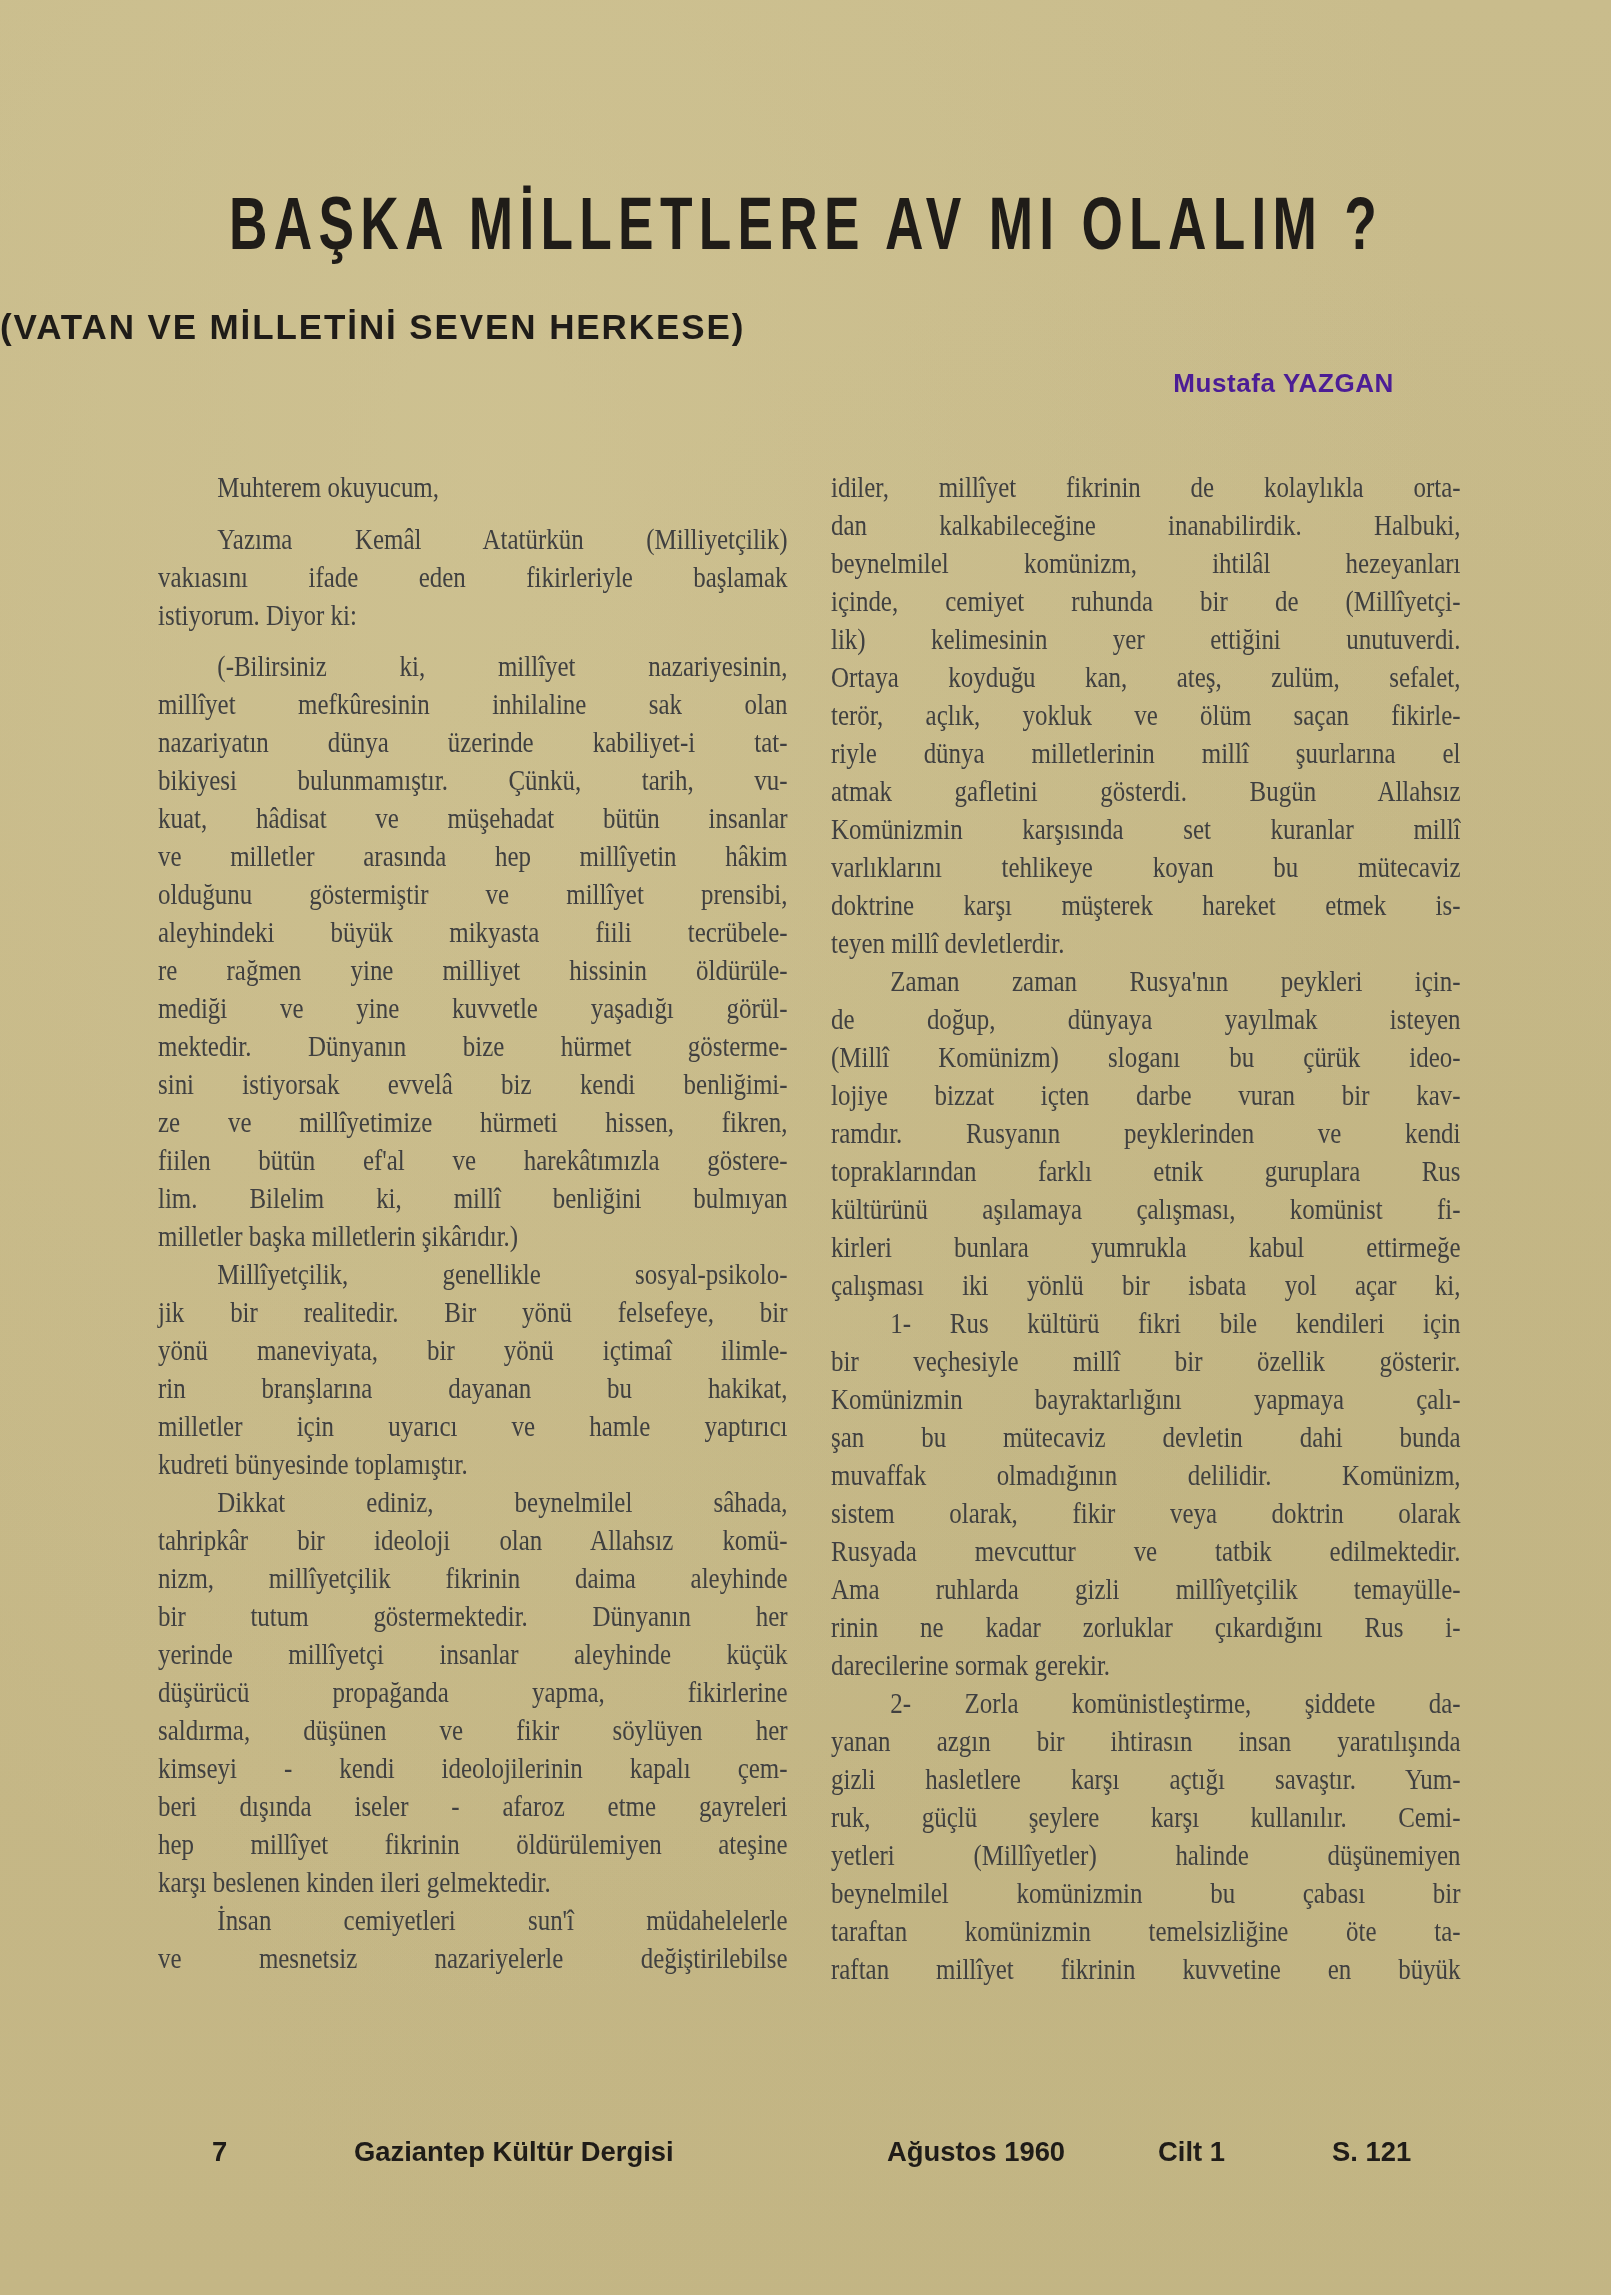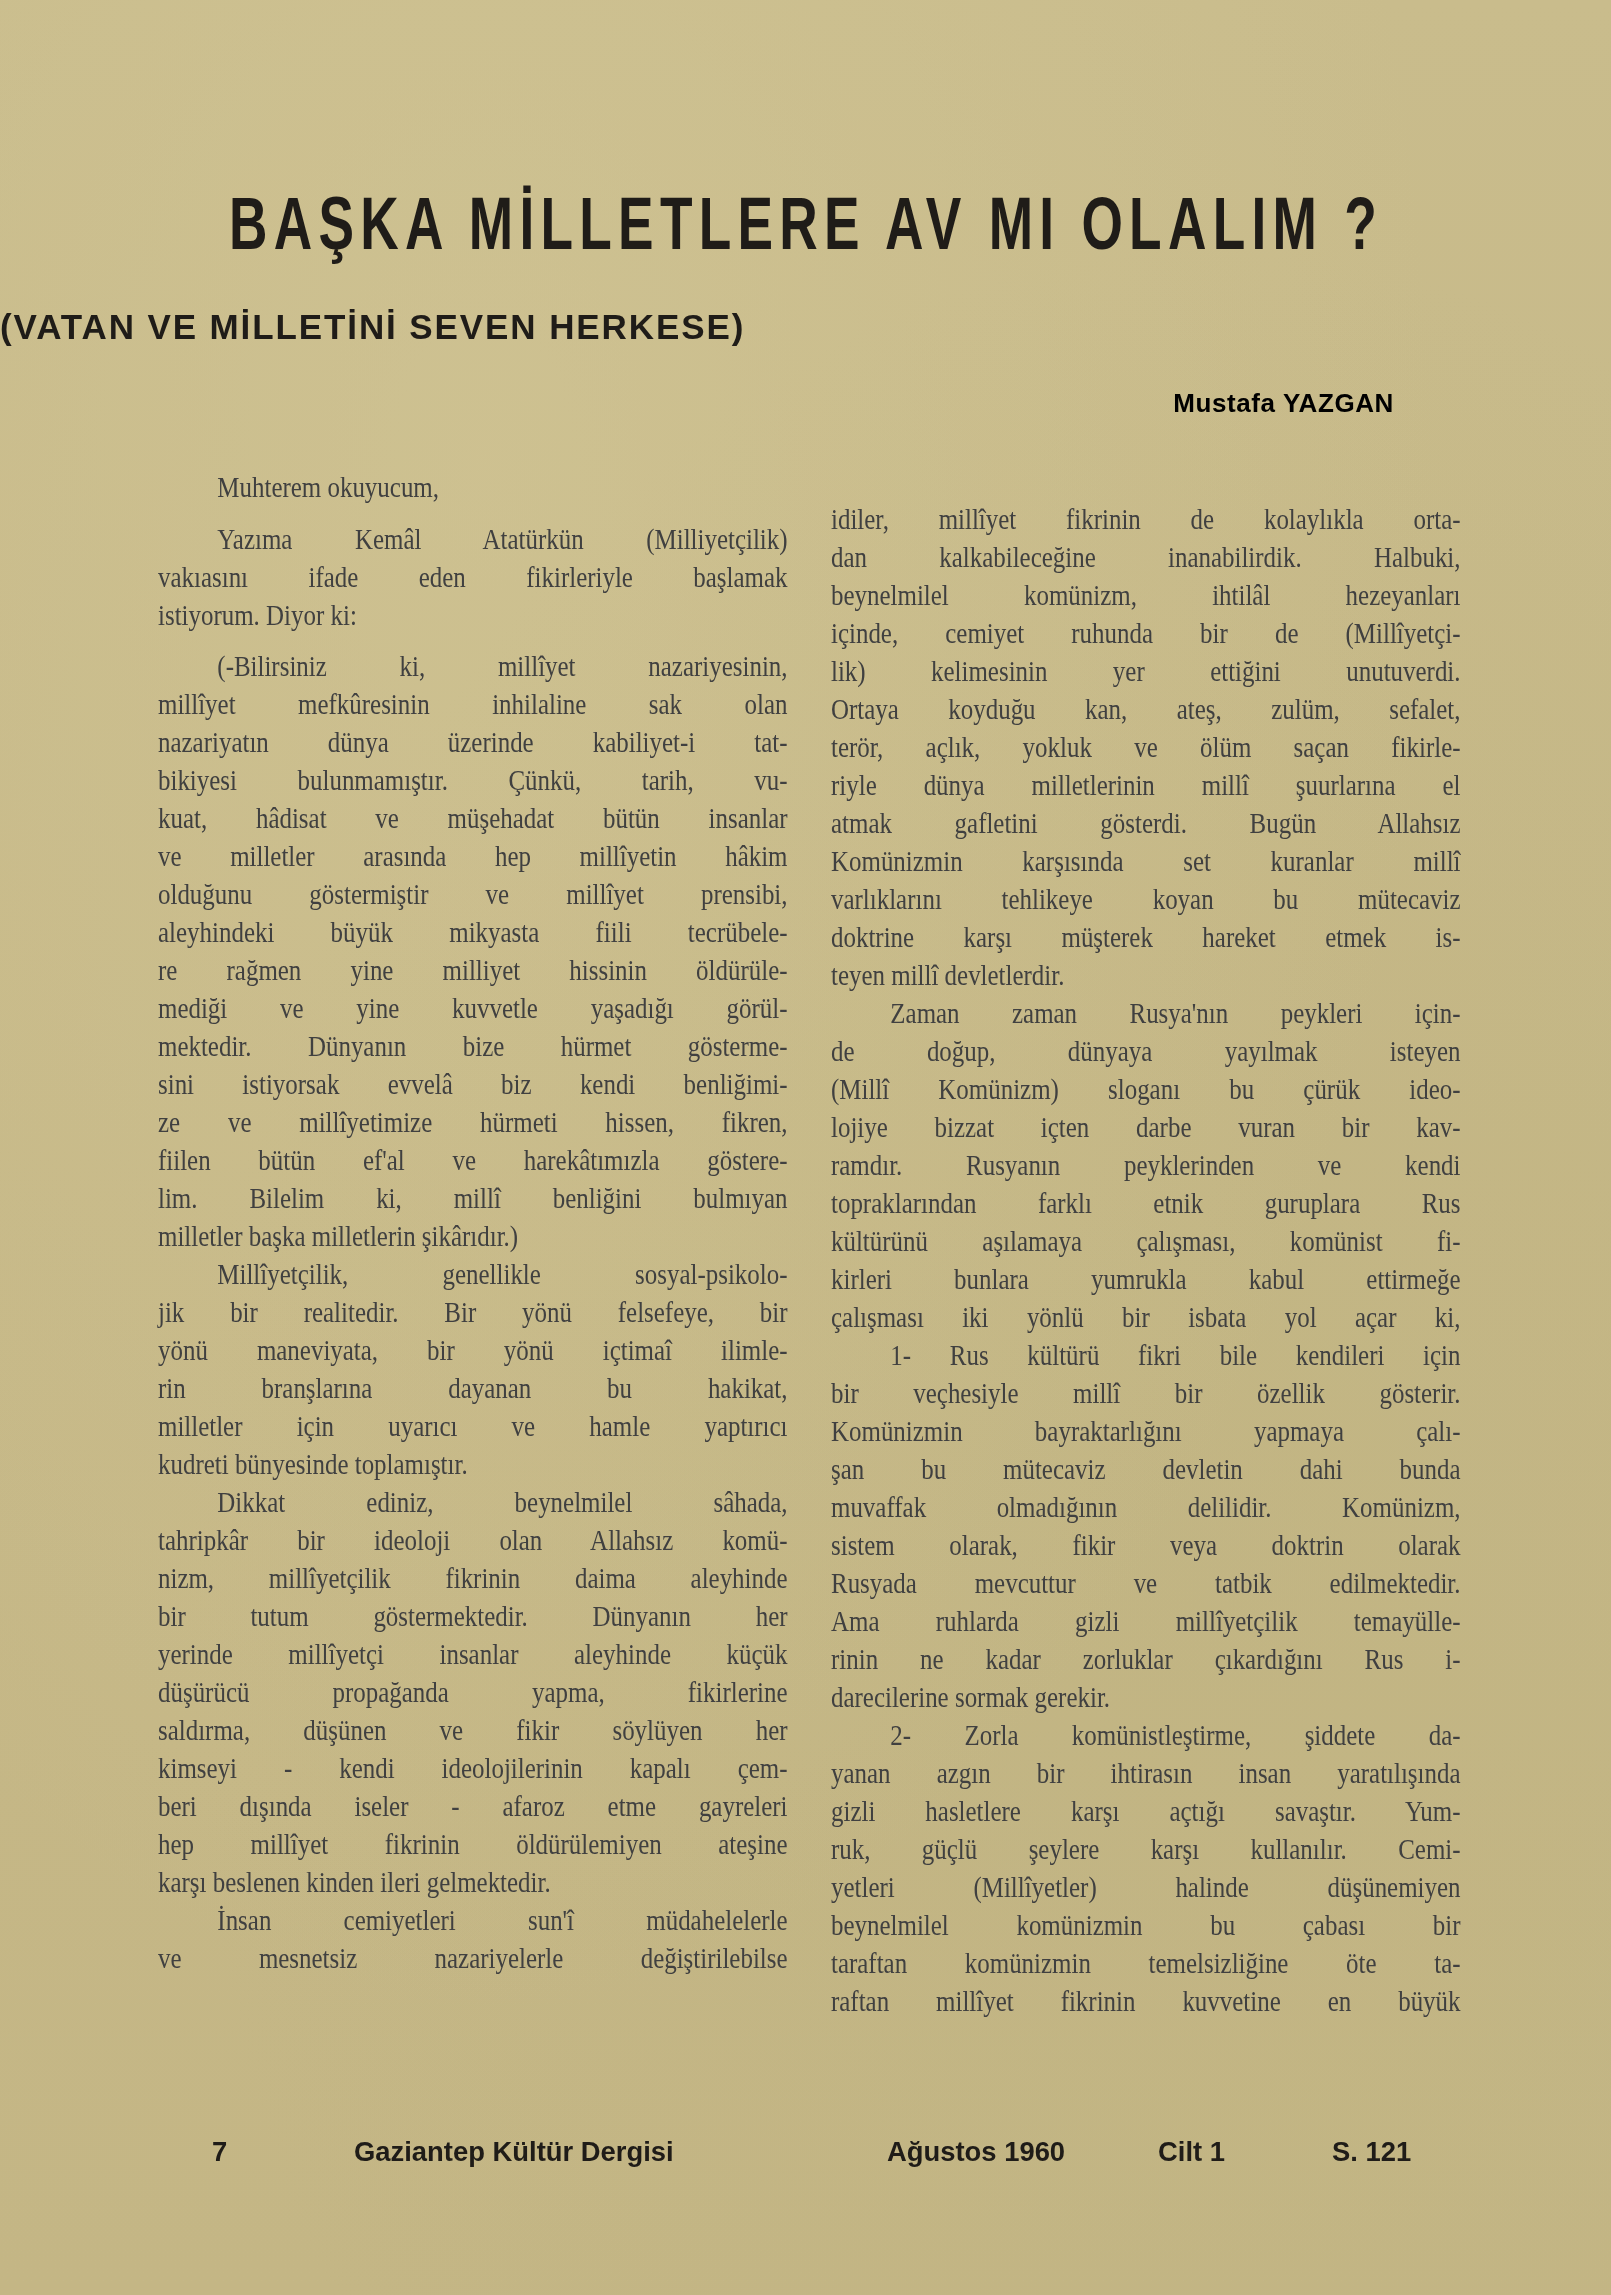--- a/index.html
+++ b/index.html
@@ -26,31 +26,31 @@
     transform: scaleX(0.72); transform-origin: 50% 0;
     color: #1f1c18; white-space: nowrap;
   }
   .subtitle {
     position: absolute; left: 0; right: 0; top: 307px;
     font-weight: bold;
     font-size: 35px; letter-spacing: 1.9px;
     color: #1f1c18; white-space: nowrap;
   }
   .author {
-    position: absolute; right: 218px; top: 388px;
+    position: absolute; right: 218px; top: 368px;
     font-weight: bold; font-size: 26px; letter-spacing: 0.6px;
-    color: #000000;
+    color: #4c1d95;
   }
   .col {
     position: absolute; top: 468px; width: 630px;
     font-family: "Liberation Serif", serif;
     font-size: 29px; color: #404040;
   }
   .col.left { left: 158px; }
-  .col.right { left: 831px; margin-top: 32px; }
+  .col.right { left: 831px; }
   .line {
     height: 38px; line-height: 38px;
     text-align: justify; text-align-last: justify;
     white-space: nowrap; overflow: visible;
     transform: scaleX(0.86); transform-origin: 0 50%;
     width: 732px;
   }
   .line.indent { padding-left: 69px; box-sizing: border-box; }
   .line.last { text-align-last: left; }
   .line.gap { margin-top: 13.7px; }

